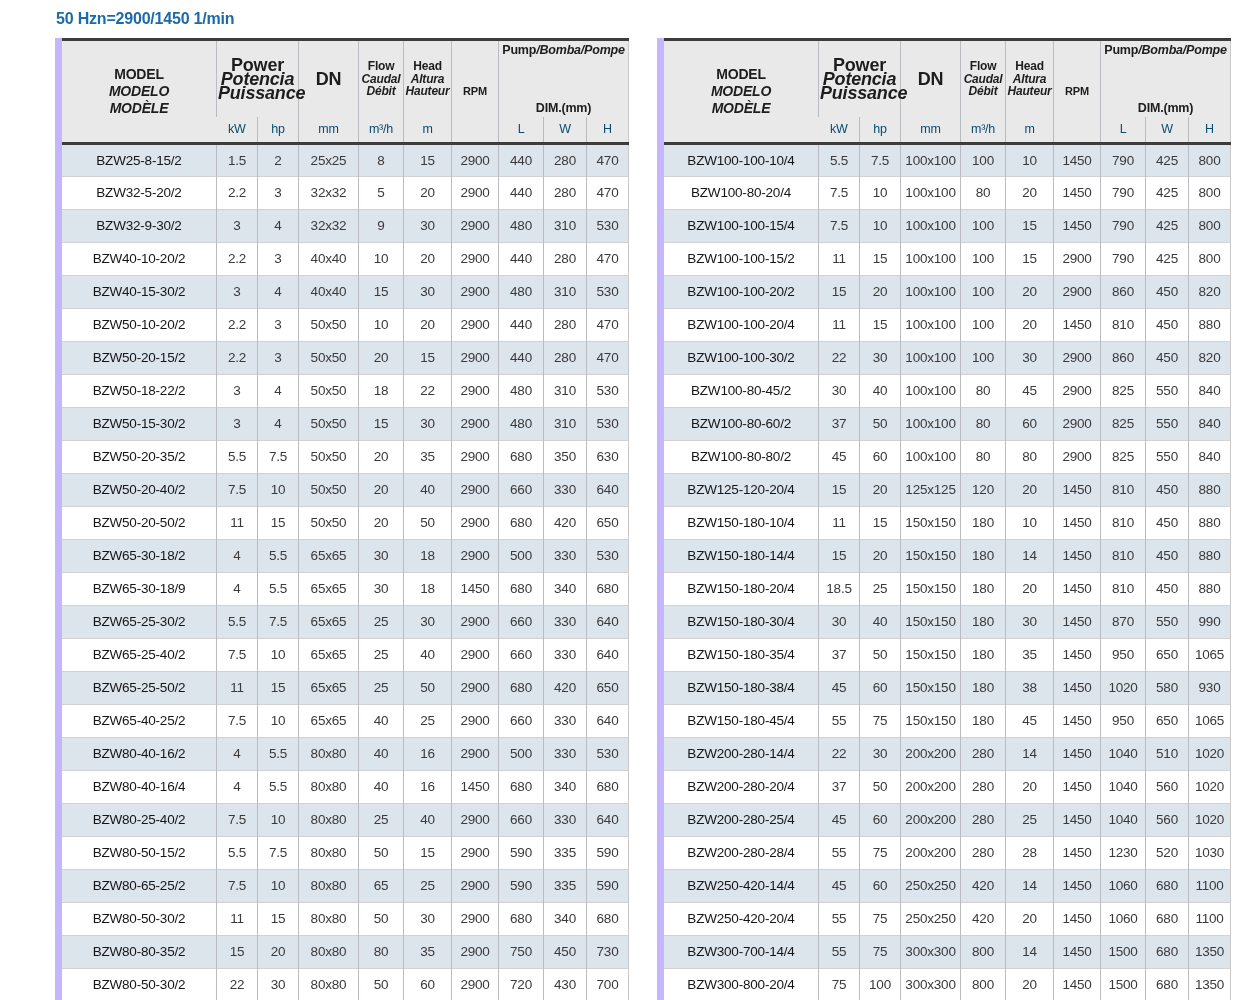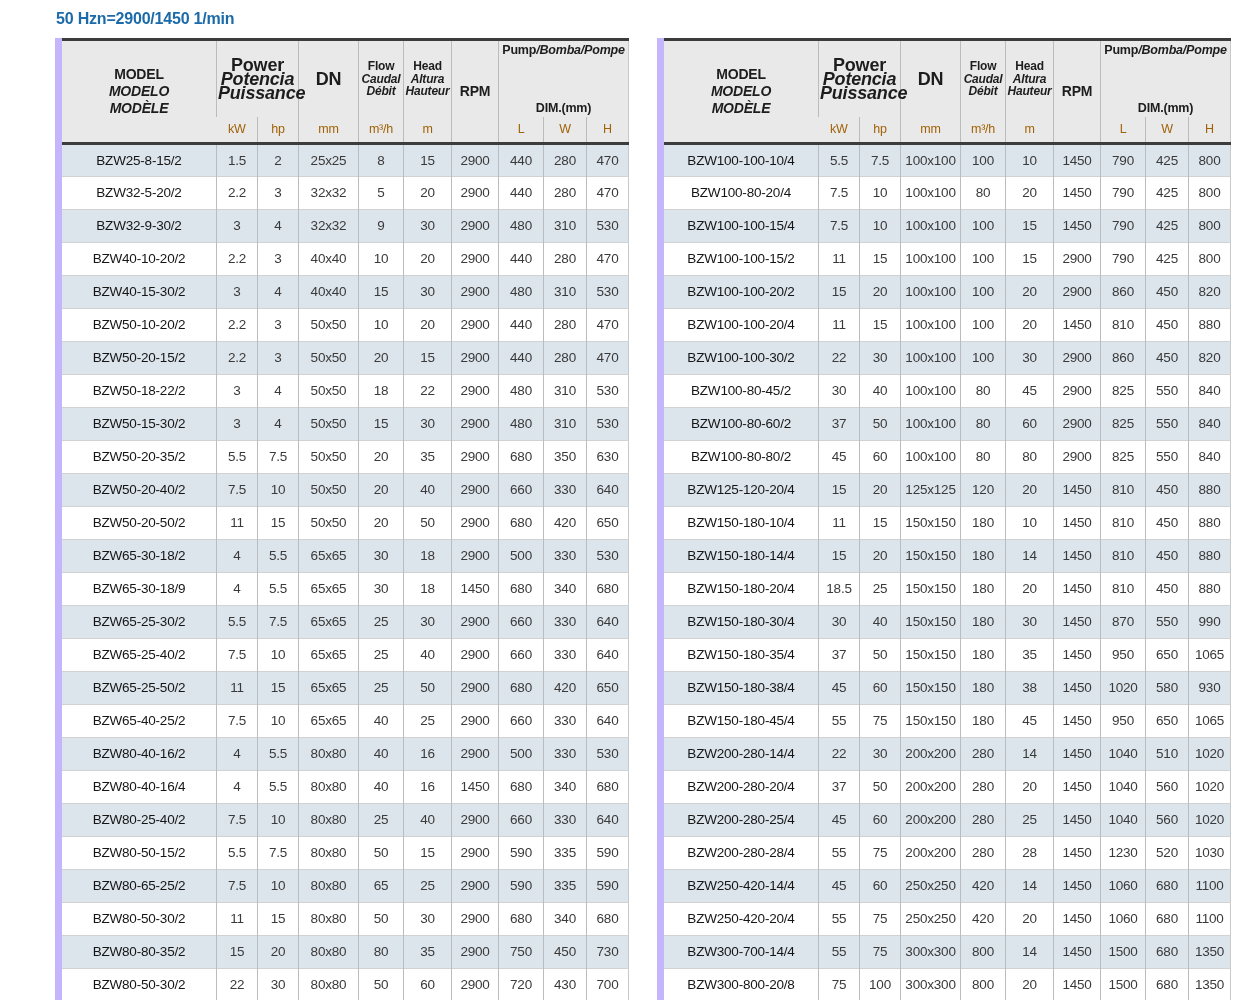--- a/index.html
+++ b/index.html
@@ -56,28 +56,28 @@
     background:var(--headbg);
     border-left:1px solid var(--grid);
     font-weight:bold;color:#1d1d1d;
     text-align:center;vertical-align:middle;
     padding:2px 1px;
   }
   .dtable thead th:first-child{border-left:none;}
   .dtable thead{border-bottom:3px solid var(--dark);}
   .dtable tr.h-top th{height:50px;}
   .dtable tr.h-units th{
-    height:26px;font-weight:normal;color:#a16207;font-size:12.5px;
+    height:26px;font-weight:normal;color:#0c4a6e;font-size:12.5px;
     border-top:none;
   }
   .h-word{font-size:18px;line-height:14px;}
   .h-word-sm{font-size:12px;line-height:12.5px;}
   .h-it{font-style:italic;}
   .model-head .h-model{font-size:14px;line-height:17px;}
-  th.c-rpm-cell{vertical-align:top;padding-top:8px;font-size:14px;margin-left:25px;}
+  th.c-rpm-cell{vertical-align:top;padding-top:8px;font-size:11px;margin-left:25px;}
   th.c-dim-cell .dim1{font-size:12.5px;line-height:14px;}
   th.c-dim-cell .dim2{font-size:12.5px;line-height:14px;margin-top:44px;}
 
   .dtable tbody td{
     height:33px;text-align:center;vertical-align:middle;
     border-left:1px solid var(--grid);
     border-top:1px solid var(--rowline);
     font-size:13.5px;color:#3a3a3a;
     padding:0 2px;white-space:nowrap;overflow:hidden;
   }
@@ -821,21 +821,21 @@
             <td>75</td>
             <td>300x300</td>
             <td>800</td>
             <td>14</td>
             <td>1450</td>
             <td>1500</td>
             <td>680</td>
             <td>1350</td>
           </tr>
           <tr>
-            <td class="model">BZW300-800-20/8</td>
+            <td class="model">BZW300-800-20/4</td>
             <td>75</td>
             <td>100</td>
             <td>300x300</td>
             <td>800</td>
             <td>20</td>
             <td>1450</td>
             <td>1500</td>
             <td>680</td>
             <td>1350</td>
           </tr>

